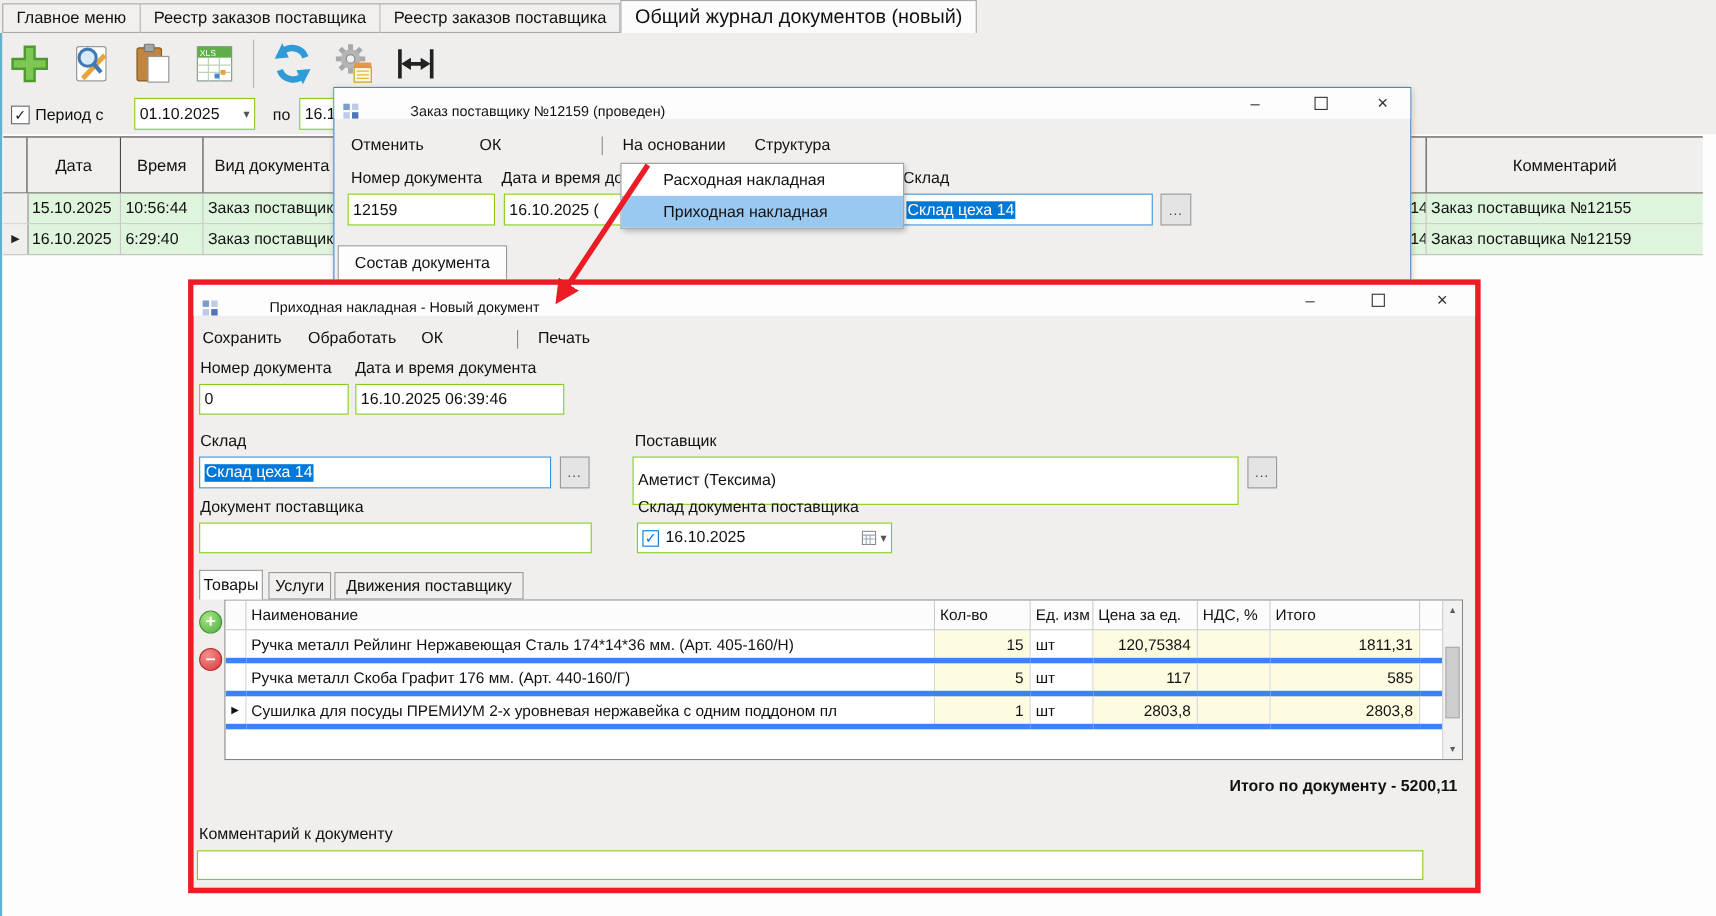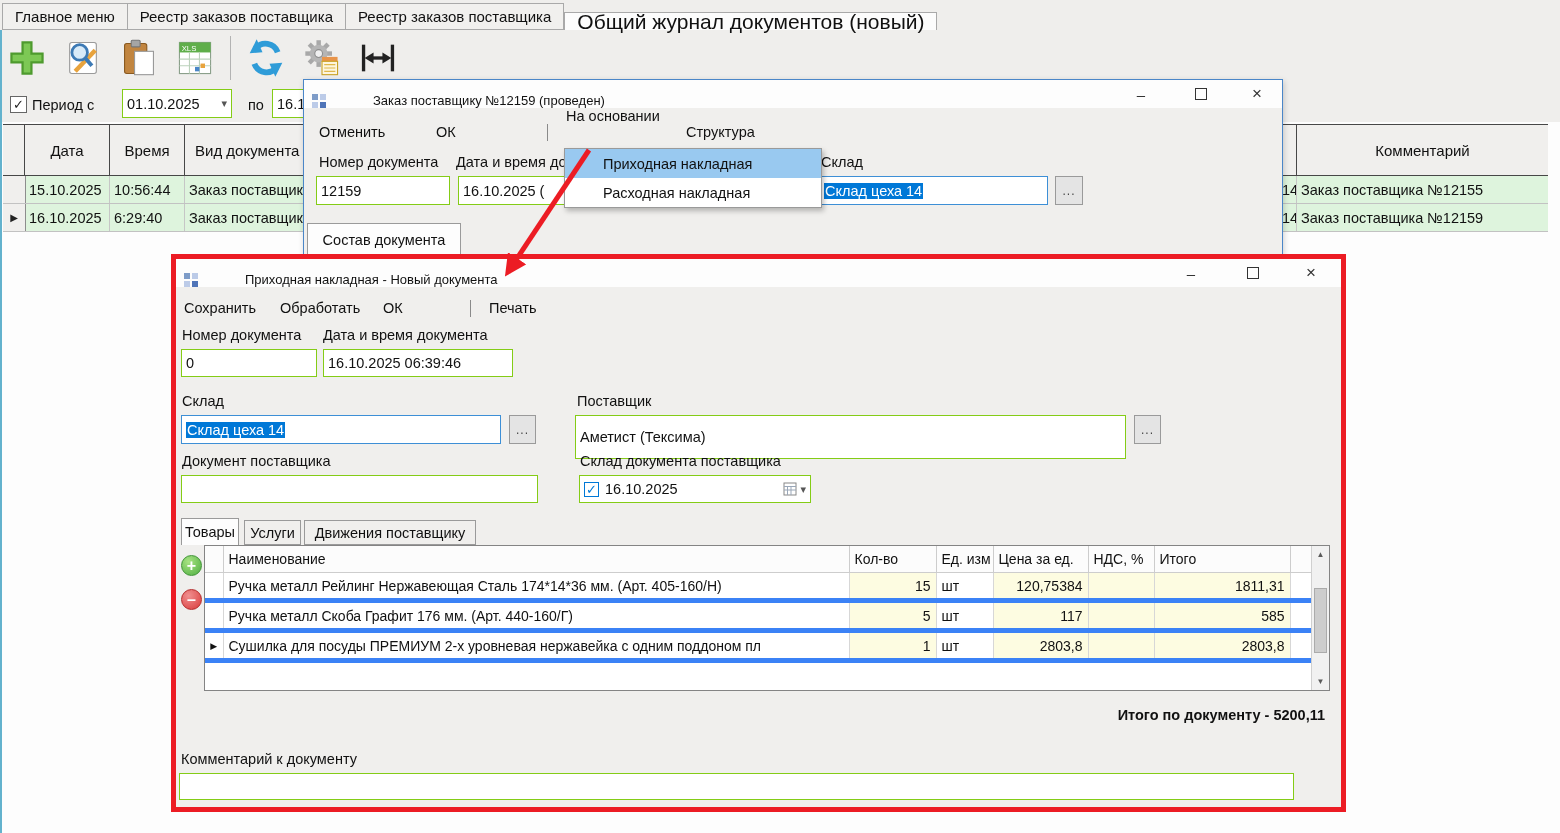--- a/index.html
+++ b/index.html
@@ -5,21 +5,21 @@
   html,body{margin:0;padding:0;background:#fff;}
   .stage{position:relative;width:1560px;height:833px;overflow:hidden;
          font-family:"Liberation Sans","DejaVu Sans",sans-serif;color:#111;background:#fdfdfd;}
   
   .topchrome{position:absolute;left:0;top:0;width:1560px;height:122px;background:#efeeec;}
   .edge{position:absolute;left:0;top:30px;width:2px;height:803px;background:#63b2cd;}
   .tabbar{position:absolute;left:2px;top:0;height:30px;display:flex;align-items:flex-end;}
   .tab{box-sizing:border-box;height:27px;display:flex;align-items:center;padding:0 12px;font-size:15px;
        background:#f1f0ee;border:1px solid #a9a9a9;border-left:none;white-space:nowrap;cursor:default;}
   .tab.first{border-left:1px solid #a9a9a9;}
-  .tab.active{height:18px;background:#fcfcfc;border-left:1px solid #a9a9a9;border-bottom:none;font-size:21px;}
+  .tab.active{height:30px;background:#fcfcfc;border-left:1px solid #a9a9a9;border-bottom:none;font-size:18px;}
   .toolbar{position:absolute;left:4px;top:32px;height:52px;display:flex;align-items:center;gap:10px;}
   .tbtn{width:46px;height:46px;display:flex;align-items:center;justify-content:center;}
   .tsep{width:1px;height:44px;background:#b3b3b3;margin:0 2px;}
   
   .cbx{position:absolute;box-sizing:border-box;background:#fff;border:1px solid #666;
        display:flex;align-items:center;justify-content:center;}
   .cbx span{font-size:13px;font-weight:bold;line-height:1;}
   .lbl{position:absolute;font-size:14.5px;white-space:nowrap;}
   .inp{position:absolute;box-sizing:border-box;background:#fff;border:1px solid #84cc16;
        display:flex;align-items:center;padding:0 4px;font-size:14.5px;white-space:nowrap;overflow:hidden;}
@@ -232,21 +232,21 @@
     <div class="winctl" style="left:882px;">
         <span class="maxbox"></span>
       </div>
     <div class="winctl" style="left:938px;font-size:17px;">
         <span>×</span>
       </div>
 
     <div class="menu-item" style="left:15px;top:44px;">Отменить</div>
     <div class="menu-item" style="left:132px;top:44px;">ОК</div>
     <div class="menu-sep" style="left:243px;top:44px;"></div>
-    <div class="menu-item" style="left:262px;top:28px;">На основании</div>
+    <div class="menu-item" style="left:262px;top:44px;">На основании</div>
     <div class="menu-item" style="left:382px;top:44px;">Структура</div>
 
     <div class="lbl" style="left:15px;top:74px;">Номер документа</div>
     <div class="lbl" style="left:152px;top:74px;">Дата и время документа</div>
     <div class="inp" style="left:12px;top:96px;width:134px;height:29px;">
       <span>12159</span>
     </div>
     <div class="inp" style="left:154px;top:96px;width:196px;height:29px;">
       <span>16.10.2025 (</span>
     </div>
@@ -257,35 +257,35 @@
     </div>
     <div class="dots" style="left:751px;top:96px;width:28px;height:29px;">
       <span>...</span>
     </div>
 
     <div class="vtab" style="left:3px;top:143px;width:154px;height:33px;background:#fdfdfd;">
       <span>Состав документа</span>
     </div>
 
     <div class="dd" style="left:260px;top:68px;width:256px;">
+      <div class="dd-item">Расходная накладная</div>
       <div class="dd-item hl">Приходная накладная</div>
-      <div class="dd-item">Расходная накладная</div>
     </div>
   </div>
 
   <div class="redframe">
     <div class="dlg2inner">
       <div class="titlebar">
         <svg class="dlgicon" width="14" height="14" viewBox="0 0 14 14">
           <rect x="0" y="0" width="6" height="6" fill="#7e9cc8"></rect>
             <rect x="8" y="0" width="6" height="6" fill="#bccbe8"></rect>
           <rect x="0" y="8" width="6" height="6" fill="#bccbe8"></rect>
             <rect x="8" y="8" width="6" height="6" fill="#4f74b8"></rect>
         </svg>
-        <span class="title-text">Приходная накладная - Новый документа</span>
+        <span class="title-text">Приходная накладная - Новый документ</span>
       </div>
       <div class="winctl" style="left:1000px;">
           <span>–</span>
         </div>
       <div class="winctl" style="left:1062px;">
           <span class="maxbox"></span>
         </div>
       <div class="winctl" style="left:1120px;font-size:17px;">
           <span>×</span>
         </div>

